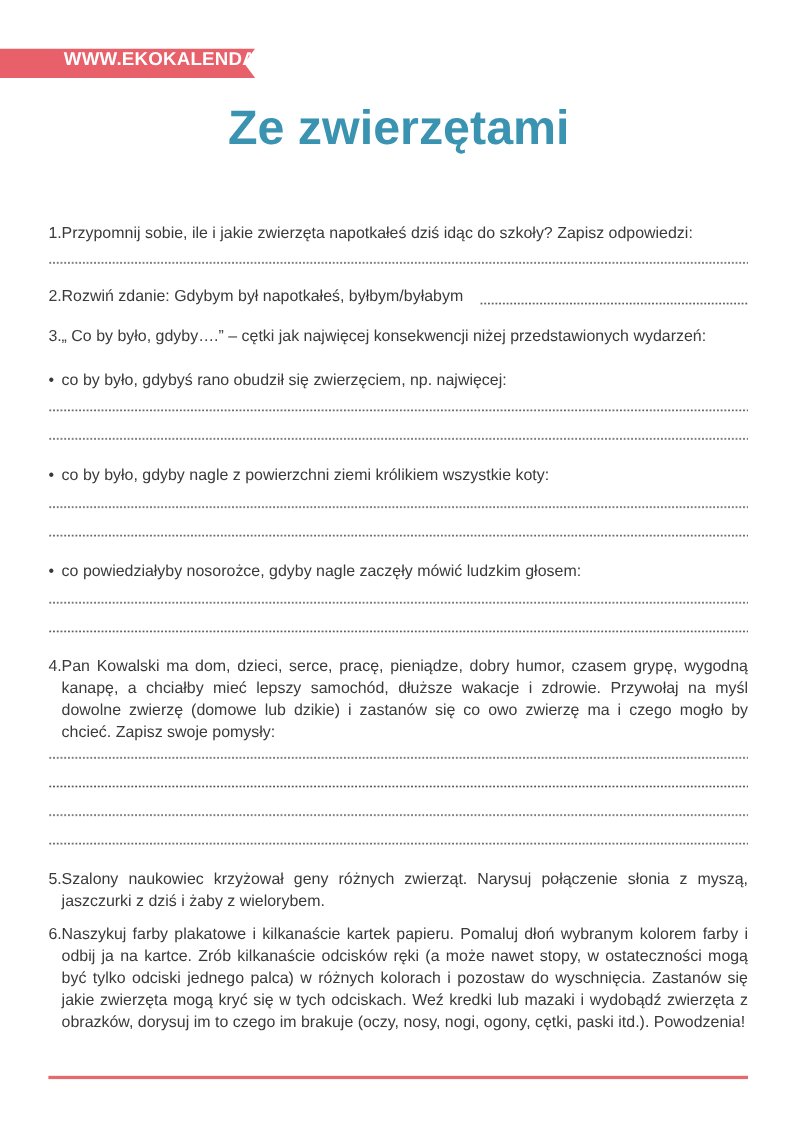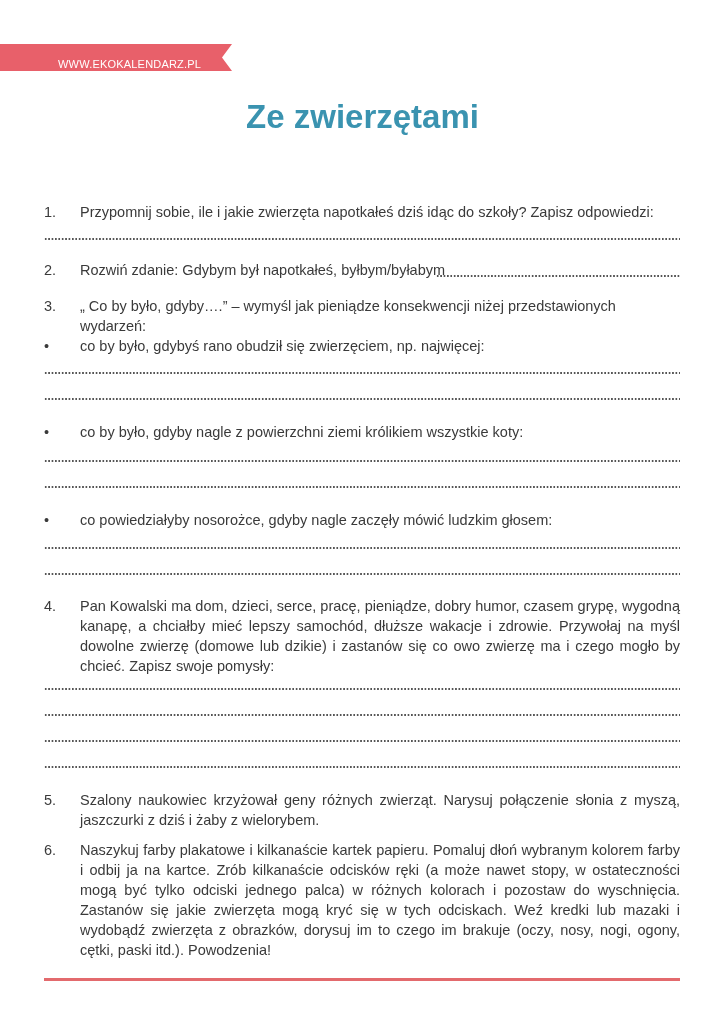--- a/index.html
+++ b/index.html
@@ -1,27 +1,27 @@
 <!DOCTYPE html>
 <html><head>
 <meta charset="utf-8">
 <style>
   html, body { margin: 0; padding: 0; background: #ffffff; }
   body { width: 725px; height: 1024px; position: relative; overflow: hidden;
          font-family: "Liberation Sans", "DejaVu Sans", sans-serif; color: #3a3a3a; }
   .banner { position: absolute; left: 0; top: 44px; width: 232px; height: 27px; }
   .banner svg { position: absolute; left: 0; top: 0; }
-  .banner-text { position: absolute; left: 58px; top: 14px; font-size: 11px; font-weight: normal;
+  .banner-text { position: absolute; left: 58px; top: 0; font-size: 17px; font-weight: bold;
                  color: #ffffff; letter-spacing: 0.2px; }
   .title { position: absolute; left: 0; width: 725px; top: 96px; text-align: center;
-           color: #3a93b0; font-weight: bold; font-size: 33px; line-height: 42px; }
+           color: #3a93b0; font-weight: bold; font-size: 44px; line-height: 42px; }
   .content { position: absolute; left: 44px; top: 198px; width: 636px; font-size: 14.5px; line-height: 20px; }
   .item { position: absolute; left: 0; width: 636px; }
   .num { position: absolute; left: 0; width: 22px; }
-  .txt { margin-left: 36px; }
+  .txt { margin-left: 12px; }
   .txt.just { text-align: justify; }
   .bullet { position: absolute; left: 0; width: 20px; }
   .dots { position: absolute; left: 0; width: 636px; height: 2px;
           background-image: radial-gradient(circle, #555 0.7px, transparent 0.9px);
           background-size: 3.4px 2px; background-repeat: repeat-x; }
   .footer-line { position: absolute; left: 44px; top: 978px; width: 636px; height: 3px; background: #e36a6d; }
 </style>
 </head>
 <body>
 
@@ -47,21 +47,21 @@
   <div class="item" style="top:62px">
     <span class="num">2.</span>
     <div class="txt">
       <span>Rozwiń zdanie: Gdybym był napotkałeś, byłbym/byłabym</span>
     </div>
   </div>
   <div class="dots" style="top:77px; left:392px; width:244px"></div>
 
   <div class="item" style="top:98px">
     <span class="num">3.</span>
-    <div class="txt">„ Co by było, gdyby….” – wymyśl jak pieniądze konsekwencji niżej przedstawionych wydarzeń:</div>
+    <div class="txt">„ Co by było, gdyby….” – cętki jak najwięcej konsekwencji niżej przedstawionych wydarzeń:</div>
   </div>
 
   <div class="item" style="top:138px">
     <span class="bullet">•</span>
     <div class="txt">co by było, gdybyś rano obudził się zwierzęciem, np. najwięcej:</div>
   </div>
   <div class="dots" style="top:174px"></div>
   <div class="dots" style="top:200px"></div>
 
   <div class="item" style="top:224px">

